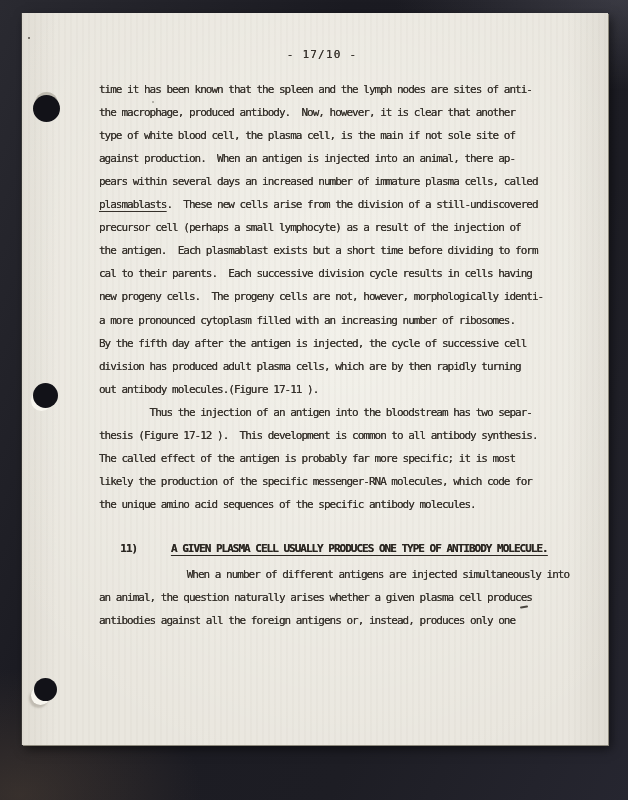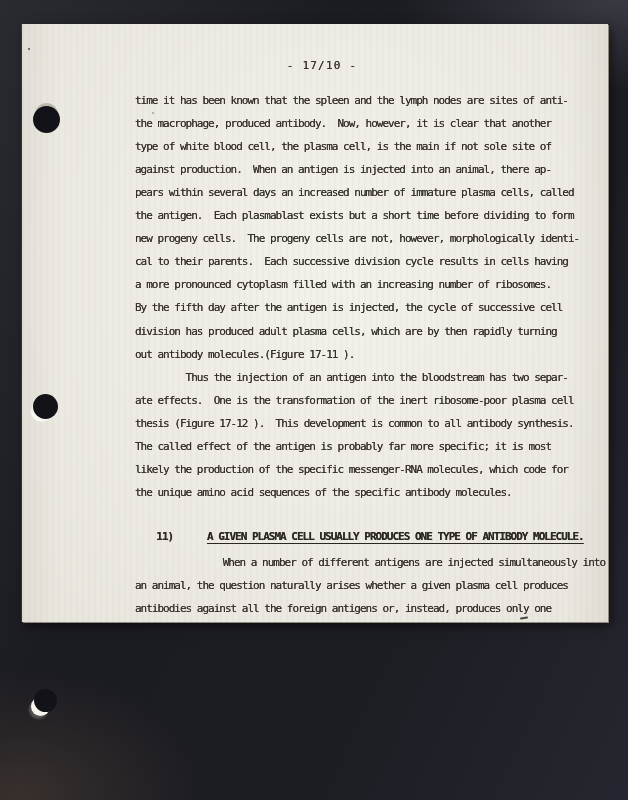--- a/index.html
+++ b/index.html
@@ -9,42 +9,41 @@
     font-family:"DejaVu Sans Mono","Liberation Mono",monospace;
   }
   .mat{
     position:absolute;inset:0;
     background:
       radial-gradient(260px 180px at 20px 795px, rgba(102,82,62,0.38), rgba(102,82,62,0) 70%),
       radial-gradient(300px 120px at 620px 0px, rgba(125,125,138,0.30), rgba(125,125,138,0) 75%),
       linear-gradient(115deg,#2a2a31 0%,#1b1b22 35%,#1d1d24 70%,#262630 100%);
   }
   .page{
-    position:absolute;left:22px;top:24px;width:586px;height:598px;
+    position:absolute;left:22px;top:13px;width:586px;height:732px;
     background:
       repeating-linear-gradient(90deg, rgba(120,110,95,0.030) 0 2px, rgba(120,110,95,0) 2px 6px),
       linear-gradient(90deg, rgba(110,100,84,0.07), rgba(110,100,84,0) 6%, rgba(110,100,84,0) 93%, rgba(110,100,84,0.08)),
       radial-gradient(480px 560px at 55% 42%, rgba(255,255,250,0.45), rgba(255,255,250,0) 85%),
       var(--paper,#e9e6de);
     box-shadow:1px 1px 0 #8d897c, 3px 4px 10px rgba(0,0,0,0.55), -1px 0 0 rgba(90,86,78,0.55);
   }
   .pagenum{
     position:absolute;top:30px;left:0;width:100%;padding-left:14px;box-sizing:border-box;
     text-align:center;
     font-size:11px;line-height:23.1px;letter-spacing:1.2px;
     color:var(--ink,#35302a);
     text-shadow:0 0 0.4px rgba(53,48,42,0.85);
     white-space:pre;
   }
   .lines{
     position:absolute;left:77px;top:64.6px;width:470px;
     font-size:11px;letter-spacing:-1px;
     color:var(--ink,#35302a);
     text-shadow:0 0 0.4px rgba(53,48,42,0.85);
-    margin-left:36px;
   }
   .line{height:23.1px;line-height:23.1px;white-space:pre;}
   .line .u{text-decoration:underline;text-underline-offset:2.5px;text-decoration-thickness:1.2px;}
   .line.heading{margin-top:21px;font-weight:bold;color:#2b2722;text-align:center;}
   .line.gap-sm{margin-top:2.6px;text-align:right;}
   .hole{position:absolute;border-radius:50%;background:#121218;}
   .hole-1{left:11px;top:82px;width:27px;height:27px;box-shadow:0 -5px 0 -2px #bdb9ae;}
   .hole-2{left:11px;top:370px;width:25px;height:25px;box-shadow:-4px 5px 0 -2px #f8f6ef;}
   .hole-3{left:12px;top:665px;width:23px;height:23px;box-shadow:-5px 6px 0 -2px #f8f6ef, -7px 9px 2px -2px rgba(150,145,132,0.45);}
   .speck{position:absolute;background:#55504a;border-radius:1px;}
@@ -58,29 +57,30 @@
 
 <div class="mat">
   <div class="page">
     <div class="pagenum">- 17/10 -</div>
     <div class="lines">
         <div class="line"><span>time it has been known that the spleen and the lymph nodes are sites of anti-</span></div>
         <div class="line"><span>the macrophage, produced antibody.  Now, however, it is clear that another</span></div>
         <div class="line"><span>type of white blood cell, the plasma cell, is the main if not sole site of</span></div>
         <div class="line"><span>against production.  When an antigen is injected into an animal, there ap-</span></div>
         <div class="line"><span>pears within several days an increased number of immature plasma cells, called</span></div>
+        <div class="line"><span class="u">plasmablasts</span><span>.  These new cells arise from the division of a still-undiscovered</span></div>
+        <div class="line"><span>precursor cell (perhaps a small lymphocyte) as a result of the injection of</span></div>
         <div class="line"><span>the antigen.  Each plasmablast exists but a short time before dividing to form</span></div>
+        <div class="line"><span>cal to their parents.  Each successive division cycle results in cells having</span></div>
         <div class="line"><span>new progeny cells.  The progeny cells are not, however, morphologically identi-</span></div>
-        <div class="line"><span>cal to their parents.  Each successive division cycle results in cells having</span></div>
         <div class="line"><span>a more pronounced cytoplasm filled with an increasing number of ribosomes.</span></div>
         <div class="line"><span>By the fifth day after the antigen is injected, the cycle of successive cell</span></div>
         <div class="line"><span>division has produced adult plasma cells, which are by then rapidly turning</span></div>
         <div class="line"><span>out antibody molecules.(Figure 17-11 ).</span></div>
         <div class="line"><span>         Thus the injection of an antigen into the bloodstream has two separ-</span></div>
-        <div class="line"><span>ate effects.  One is the transformation of the inert ribosome-poor plasma cell</span></div>
         <div class="line"><span>thesis (Figure 17-12 ).  This development is common to all antibody synthesis.</span></div>
         <div class="line"><span>The called effect of the antigen is probably far more specific; it is most</span></div>
         <div class="line"><span>likely the production of the specific messenger-RNA molecules, which code for</span></div>
         <div class="line"><span>the unique amino acid sequences of the specific antibody molecules.</span></div>
         <div class="line heading"><span>11)      </span><span class="u">A GIVEN PLASMA CELL USUALLY PRODUCES ONE TYPE OF ANTIBODY MOLECULE.</span></div>
         <div class="line gap-sm"><span>         When a number of different antigens are injected simultaneously into</span></div>
         <div class="line"><span>an animal, the question naturally arises whether a given plasma cell produces</span></div>
         <div class="line"><span>antibodies against all the foreign antigens or, instead, produces only one</span></div>
       </div>
     <div class="hole hole-1"></div>

